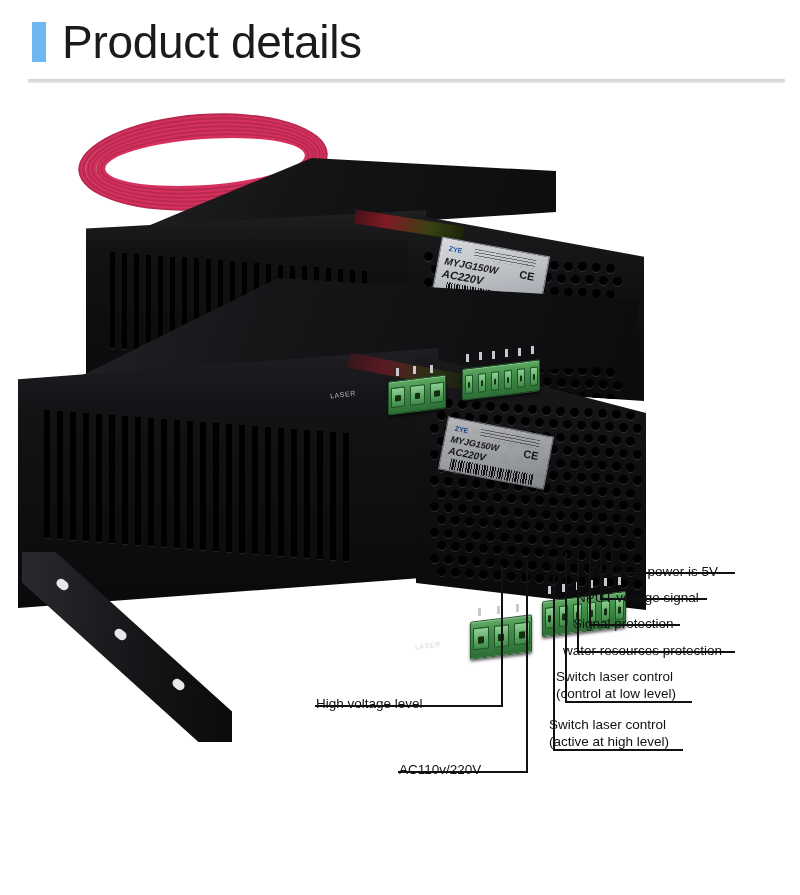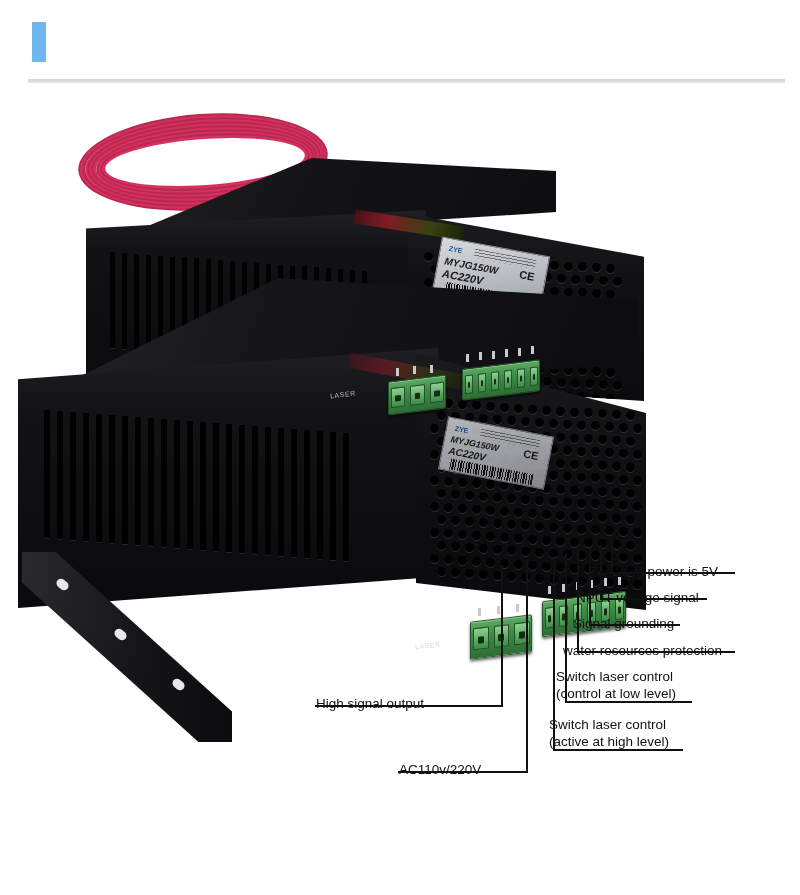--- a/index.html
+++ b/index.html
@@ -239,20 +239,21 @@
     line-height: 17px;
     white-space: nowrap;
     font-family: "Liberation Sans", sans-serif;
   }
 </style>
 </head>
 <body>
 
 <div class="header">
   <div class="header-accent"></div>
+  <div class="header-title">Product details</div>
   <div class="header-rule"></div>
 </div>
 
 <div class="photo">
 
   <div class="coil" id="coil">
       <span style="left: 0px; top: 0px; width: 250px; height: 96px; border-color: rgb(184, 41, 79); transform: rotate(-4deg);"></span>
       <span style="left: 2.2px; top: 2px; width: 246px; height: 92px; border-color: rgb(214, 48, 95); transform: rotate(-4deg);"></span>
       <span style="left: 4.4px; top: 4px; width: 242px; height: 88px; border-color: rgb(184, 41, 79); transform: rotate(-4deg);"></span>
       <span style="left: 6.6px; top: 6px; width: 238px; height: 84px; border-color: rgb(214, 48, 95); transform: rotate(-4deg);"></span>
@@ -833,32 +834,32 @@
     </g>
   </svg>
 
   <div class="calloutlabel" style="left:589px; top:563px;">
       <div>The level power is 5V</div>
     </div>
   <div class="calloutlabel" style="left:576px; top:589px;">
       <div>NPUT voltage signal</div>
     </div>
   <div class="calloutlabel" style="left:573px; top:615px;">
-      <div>Signal grounding</div>
+      <div>Signal protection</div>
     </div>
   <div class="calloutlabel" style="left:563px; top:642px;">
       <div>water resources protection</div>
     </div>
   <div class="calloutlabel" style="left:556px; top:668px;">
       <div>Switch laser control</div>
       <div>(control at low level)</div>
     </div>
   <div class="calloutlabel" style="left:549px; top:716px;">
       <div>Switch laser control</div>
       <div>(active at high level)</div>
     </div>
   <div class="calloutlabel" style="left:316px; top:695px;">
-      <div>High signal output</div>
+      <div>High voltage level</div>
     </div>
   <div class="calloutlabel" style="left:399px; top:761px;">
       <div>AC110v/220V</div>
     </div>
 </div>
 
 </body></html>

